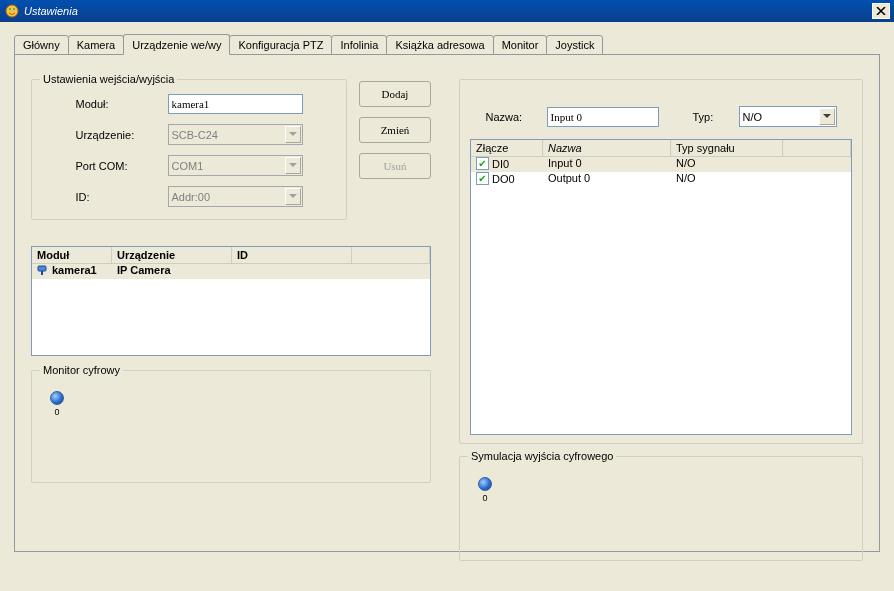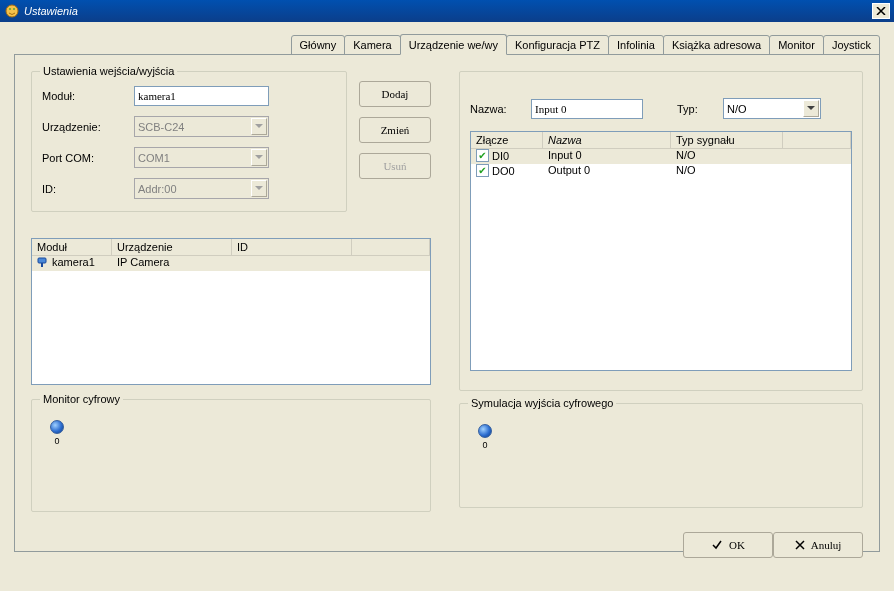--- a/index.html
+++ b/index.html
@@ -7,37 +7,37 @@
   
   
   .titlebar { height: 22px; background: linear-gradient(180deg,#0050B0,#0B3E8A); color:#fff; display:flex; align-items:center; padding:0 4px;font-style:italic; }
   .titlebar .icon-box { width:16px; height:16px; display:inline-flex; align-items:center; justify-content:center; margin-right:4px; }
   .titlebar .title { font-weight: normal; }
   .titlebar .close { margin-left:auto; width:18px; height:16px; background:#ECE9D8; border:1px solid #fff; color:#000; display:flex; align-items:center; justify-content:center; font-family:Arial; font-size:12px; font-weight:bold; cursor:default; }
   
   .window-body { padding:12px 14px 10px; }
   
   
-  .tabs { display:flex; align-items:flex-end; margin-bottom:-1px;justify-content:flex-end; }
+  .tabs { display:flex; align-items:flex-end; margin-bottom:-1px; }
   .tab { padding:3px 8px 3px; background:#ECE9D8; border:1px solid #919B9C; border-bottom:1px solid #919B9C; border-radius:3px 3px 0 0; margin-right:0; position:relative; cursor:default; }
   .tab + .tab { margin-left:-1px; }
   .tab.active { background:#ECE9D8; border-bottom:1px solid #ECE9D8; z-index:2; padding-top:4px; }
   
   .tab-panel { border:1px solid #919B9C; height:498px; padding:16px 16px 8px; position:relative; }
   
   .columns { display:flex; gap:28px; }
   .col-left { width:400px; }
   .col-right { flex:1; }
   
   
-  .group { border:1px solid #D0D0BF; border-radius:2px; position:relative; padding:14px 10px 10px; margin-bottom:12px; }
+  .group { border:1px solid #D0D0BF; border-radius:2px; position:relative; padding:14px 10px 10px; margin-bottom:12px;margin-top:8px; }
   .group > .legend { position:absolute; top:-7px; left:8px; background:#ECE9D8; padding:0 3px; }
   
   
-  .row { display:flex; align-items:center; margin-bottom:10px; }
+  .row { display:flex; align-items:center; margin-bottom:10px;justify-content:center; }
   .row label.lbl { width:92px; }
   
   input[type="text"].field {
     height:20px; border:1px solid #7F9DB9; padding:1px 3px; font:11px Tahoma; background:#fff; color:#000;
   }
   .combo { height:21px; display:flex; align-items:center; border:1px solid #A7A6AA; background:#ECE9D8; color:#808080; padding:0 1px 0 3px; }
   .combo.enabled { border:1px solid #7F9DB9; background:#fff; color:#000; }
   .combo .arrow { margin-left:auto; width:16px; height:17px; background:#ECE9D8; border:1px solid #fff; border-right-color:#ACA899; border-bottom-color:#ACA899; display:flex; align-items:center; justify-content:center; }
   .combo .arrow::after { content:""; border:4px solid transparent; border-top-color:#404040; margin-top:3px; }
   .combo .arrow.disabled::after { border-top-color:#A0A0A0; }
@@ -131,21 +131,21 @@
               </div>
             </div>
           </div>
           <div class="side-buttons" style="margin-top:10px;">
             <button class="btn">Dodaj</button>
             <button class="btn">Zmień</button>
             <button class="btn" disabled="">Usuń</button>
           </div>
         </div>
 
-        <div class="listview" style="height:147px; margin-top:14px;">
+        <div class="listview" style="height:110px; margin-top:14px;font-weight:bold;">
           <div class="lv-head">
             <div class="lv-hcell" style="width:80px;">Moduł</div>
             <div class="lv-hcell" style="width:120px;">Urządzenie</div>
             <div class="lv-hcell" style="width:120px;">ID</div>
             <div class="lv-hcell" style="flex:1;"></div>
           </div>
           <div class="lv-row sel">
             <div class="lv-cell" style="width:80px;">
               <svg class="cam-icon" viewBox="0 0 12 12">
                   <rect x="1" y="2" width="8" height="5" rx="1" fill="#4a88d8" stroke="#1b4a9c"></rect>
@@ -172,21 +172,21 @@
           <div class="row" style="gap:6px; margin-bottom:12px; margin-top:12px;">
             <label class="lbl" style="width:55px;">Nazwa:</label>
             <input type="text" class="field" style="width: 112px;" value="Input 0">
             <label class="lbl" style="width:40px; margin-left:28px;">Typ:</label>
             <div class="combo enabled" style="width:98px;">
               <span>N/O</span>
               <span class="arrow"></span>
             </div>
           </div>
 
-          <div class="listview" style="height:240px;">
+          <div class="listview" style="height:296px;">
             <div class="lv-head">
               <div class="lv-hcell" style="width:72px;">Złącze</div>
               <div class="lv-hcell" style="width:128px;font-style:italic;">Nazwa</div>
               <div class="lv-hcell" style="width:112px;">Typ sygnału</div>
               <div class="lv-hcell" style="flex:1;"></div>
             </div>
             <div class="lv-row sel">
               <div class="lv-cell" style="width:72px;">
                 <span class="check"></span>
                 <span>DI0</span>

